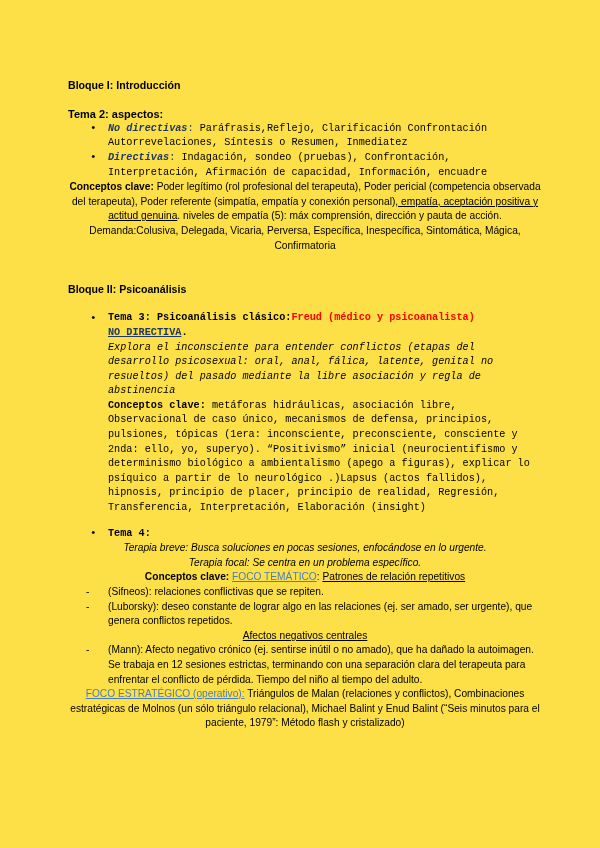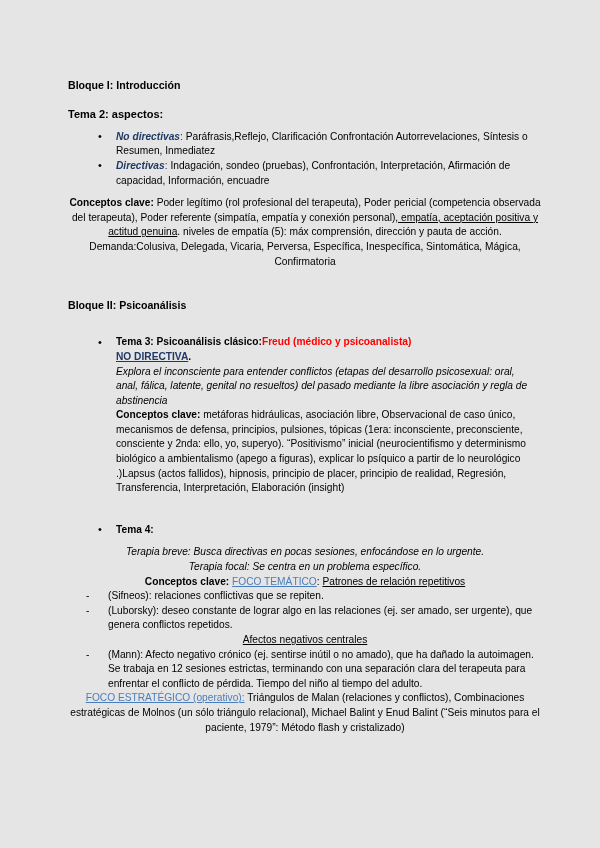--- a/index.html
+++ b/index.html
@@ -11,21 +11,21 @@
     width: 600px;
     height: 848px;
     font-family: "Liberation Sans", sans-serif;
     color: #000000;
     -webkit-font-smoothing: antialiased;
   }
   .page {
     position: relative;
     width: 600px;
     height: 848px;
-    background: #e5e5e5;
+    background: #fde047;
     box-sizing: border-box;
     padding: 78px 58px 0 68px;
     overflow: hidden;
   }
   .doc { font-size: 10.2px; line-height: 14.6px; }
 
   h1.block-heading {
     font-size: 10.6px;
     font-weight: bold;
     line-height: 14.6px;
@@ -39,22 +39,23 @@
   h2.sub-heading {
     font-size: 11px;
     font-weight: bold;
     line-height: 14.6px;
     margin: 0;
     padding: 0;
   }
 
   ul.bullets {
     list-style: none;
-    margin: 8px;
+    margin: 0;
     padding: 0;
+    font-family: Liberation Mono, monospace;
   }
   ul.bullets > li {
     position: relative;
     padding-left: 40px;
     line-height: 14.6px;
     margin: 0;
   }
   ul.bullets > li::before {
     content: "\2022";
     position: absolute;
@@ -134,21 +135,21 @@
     </ul>
 
     <div class="spacer-md"></div>
 
     <ul class="bullets">
       <li>
         <span class="b">Tema 4:</span>
       </li>
     </ul>
 
-    <p class="para indent-tema4 i">Terapia breve: Busca directivas en pocas sesiones, enfocándose en lo urgente.</p>
+    <p class="para indent-tema4 i">Terapia breve: Busca soluciones en pocas sesiones, enfocándose en lo urgente.</p>
     <p class="para indent-1 i">Terapia focal: Se centra en un problema específico.</p>
 
     <p class="para indent-conceptos"><span class="b">Conceptos clave:</span> <span class="blue">FOCO TEMÁTICO</span><span>:</span> <span class="u">Patrones de relación repetitivos</span></p>
 
     <ul class="dash-list">
       <li>(Sifneos): relaciones conflictivas que se repiten.</li>
       <li>(Luborsky): deseo constante de lograr algo en las relaciones (ej. ser amado, ser urgente), que genera conflictos repetidos.</li>
     </ul>
 
     <p class="para indent-1 u">Afectos negativos centrales</p>

